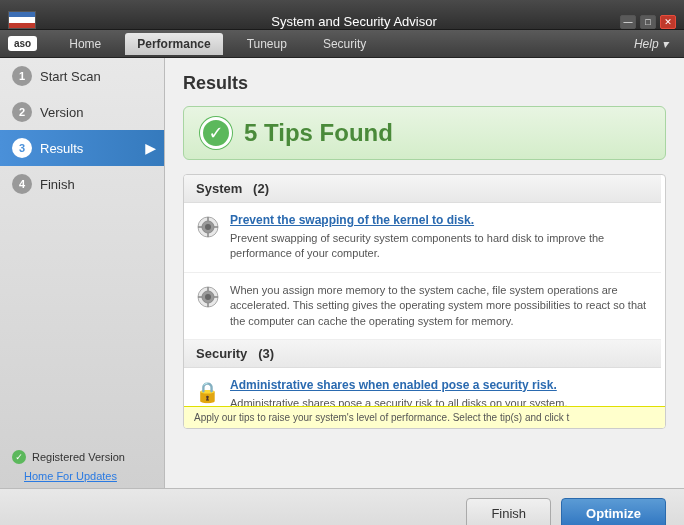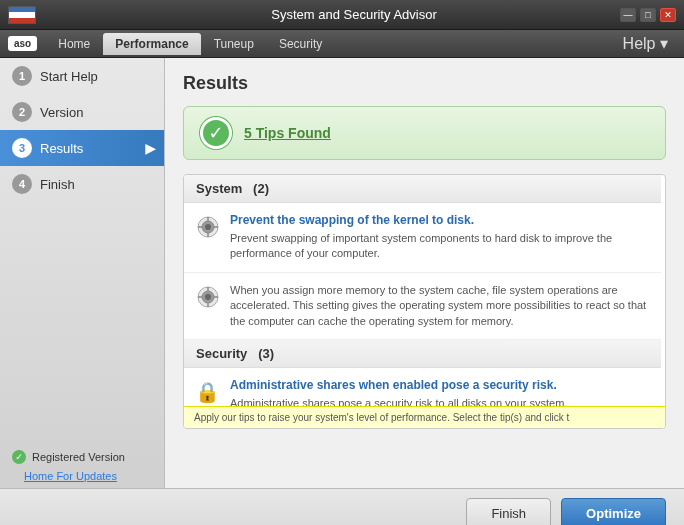--- a/index.html
+++ b/index.html
@@ -10,21 +10,21 @@
       font-size: 13px;
       background: #3a3a3a;
       overflow: hidden;
     }
 
     
     .title-bar {
       background: linear-gradient(to bottom, #4a4a4a, #2e2e2e);
       height: 30px;
       display: flex;
-      align-items: center;
+      align-items: flex-end;
       justify-content: space-between;
       padding: 0 8px;
       border-bottom: 1px solid #1a1a1a;
     }
     .title-bar-text {
       color: #fff;
       font-size: 13px;
       font-weight: normal;
       flex: 1;
       text-align: center;
@@ -56,21 +56,21 @@
       margin-right: 6px;
     }
 
     
     .menu-bar {
       background: linear-gradient(to bottom, #5a5a5a, #3d3d3d);
       height: 28px;
       display: flex;
       align-items: center;
       padding: 0 8px;
-      gap: 1px;
+      gap: 12px;
       border-bottom: 1px solid #222;
     }
     .menu-logo {
       background: #fff;
       color: #333;
       font-size: 10px;
       font-weight: bold;
       padding: 2px 6px;
       border-radius: 3px;
       margin-right: 8px;
@@ -84,23 +84,24 @@
     }
     .menu-item.active {
       background: linear-gradient(to bottom, #e8e8e8, #c8c8c8);
       color: #333;
       font-weight: bold;
       border-radius: 3px 3px 0 0;
     }
     .menu-spacer { flex: 1; }
     .help-menu {
       color: #ddd;
-      font-size: 16px;
+      font-size: 12px;
       padding: 4px 8px;
       cursor: pointer;
+      font-style: italic;
     }
 
     
     .main-layout {
       display: flex;
       height: 430px;
       background: #f0f0f0;
     }
     .sidebar-item {
       display: flex;
@@ -196,24 +197,23 @@
       display: flex;
       align-items: center;
       justify-content: center;
       color: #fff;
       font-size: 18px;
       flex-shrink: 0;
       border: 3px solid #fff;
       box-shadow: 0 0 0 1px #5cb85c;
     }
     .tips-text {
-      font-size: 14px;
+      font-size: 24px;
       font-weight: bold;
       color: #4a8a3a;
-      text-decoration: underline;
     }
 
     
     .results-panel {
       border: 1px solid #ccc;
       border-radius: 4px;
       background: #fff;
       overflow: hidden;
       height: 255px;
       position: relative;
@@ -249,20 +249,21 @@
       justify-content: center;
       margin-top: 2px;
     }
     .tip-icon svg { width: 22px; height: 22px; }
     .tip-content { flex: 1; }
     .tip-title {
       font-weight: bold;
       color: #2a6ab0;
       font-size: 12px;
       margin-bottom: 4px;
+      text-decoration: underline;
     }
     .tip-desc {
       font-size: 11px;
       color: #555;
       line-height: 1.4;
     }
 
     .security-tip-item {
       display: flex;
       padding: 10px 12px;
@@ -366,21 +367,21 @@
   <div class="menu-item">Security</div>
   <div class="menu-spacer"></div>
   <div class="help-menu">Help ▾</div>
 </div>
 
 <div class="main-layout">
 
   <div class="sidebar-wrapper">
     <div class="sidebar-item">
       <div class="step-num inactive">1</div>
-      <span>Start Help</span>
+      <span>Start Scan</span>
     </div>
     <div class="sidebar-item">
       <div class="step-num inactive">2</div>
       <span>Version</span>
     </div>
     <div class="sidebar-item active">
       <div class="step-num active">3</div>
       <span>Results</span>
       <span class="arrow">▶</span>
     </div>
@@ -422,21 +423,21 @@
               <circle cx="11" cy="11" r="6" fill="#999" stroke="#888" stroke-width="1"></circle>
               <circle cx="11" cy="11" r="3" fill="#666"></circle>
               <line x1="11" y1="1" x2="11" y2="5" stroke="#888" stroke-width="1.5"></line>
               <line x1="11" y1="17" x2="11" y2="21" stroke="#888" stroke-width="1.5"></line>
               <line x1="1" y1="11" x2="5" y2="11" stroke="#888" stroke-width="1.5"></line>
               <line x1="17" y1="11" x2="21" y2="11" stroke="#888" stroke-width="1.5"></line>
             </svg>
           </div>
           <div class="tip-content">
             <div class="tip-title">Prevent the swapping of the kernel to disk.</div>
-            <div class="tip-desc">Prevent swapping of important system components to hard disk to improve the performance of your computer.</div>
+            <div class="tip-desc">Prevent swapping of security system components to hard disk to improve the performance of your computer.</div>
           </div>
         </div>
 
         <div class="tip-item">
           <div class="tip-icon">
             <svg viewBox="0 0 22 22" fill="none">
               <circle cx="11" cy="11" r="10" fill="#e8e8e8" stroke="#aaa" stroke-width="1"></circle>
               <circle cx="11" cy="11" r="6" fill="#999" stroke="#888" stroke-width="1"></circle>
               <circle cx="11" cy="11" r="3" fill="#666"></circle>
               <line x1="11" y1="1" x2="11" y2="5" stroke="#888" stroke-width="1.5"></line>

